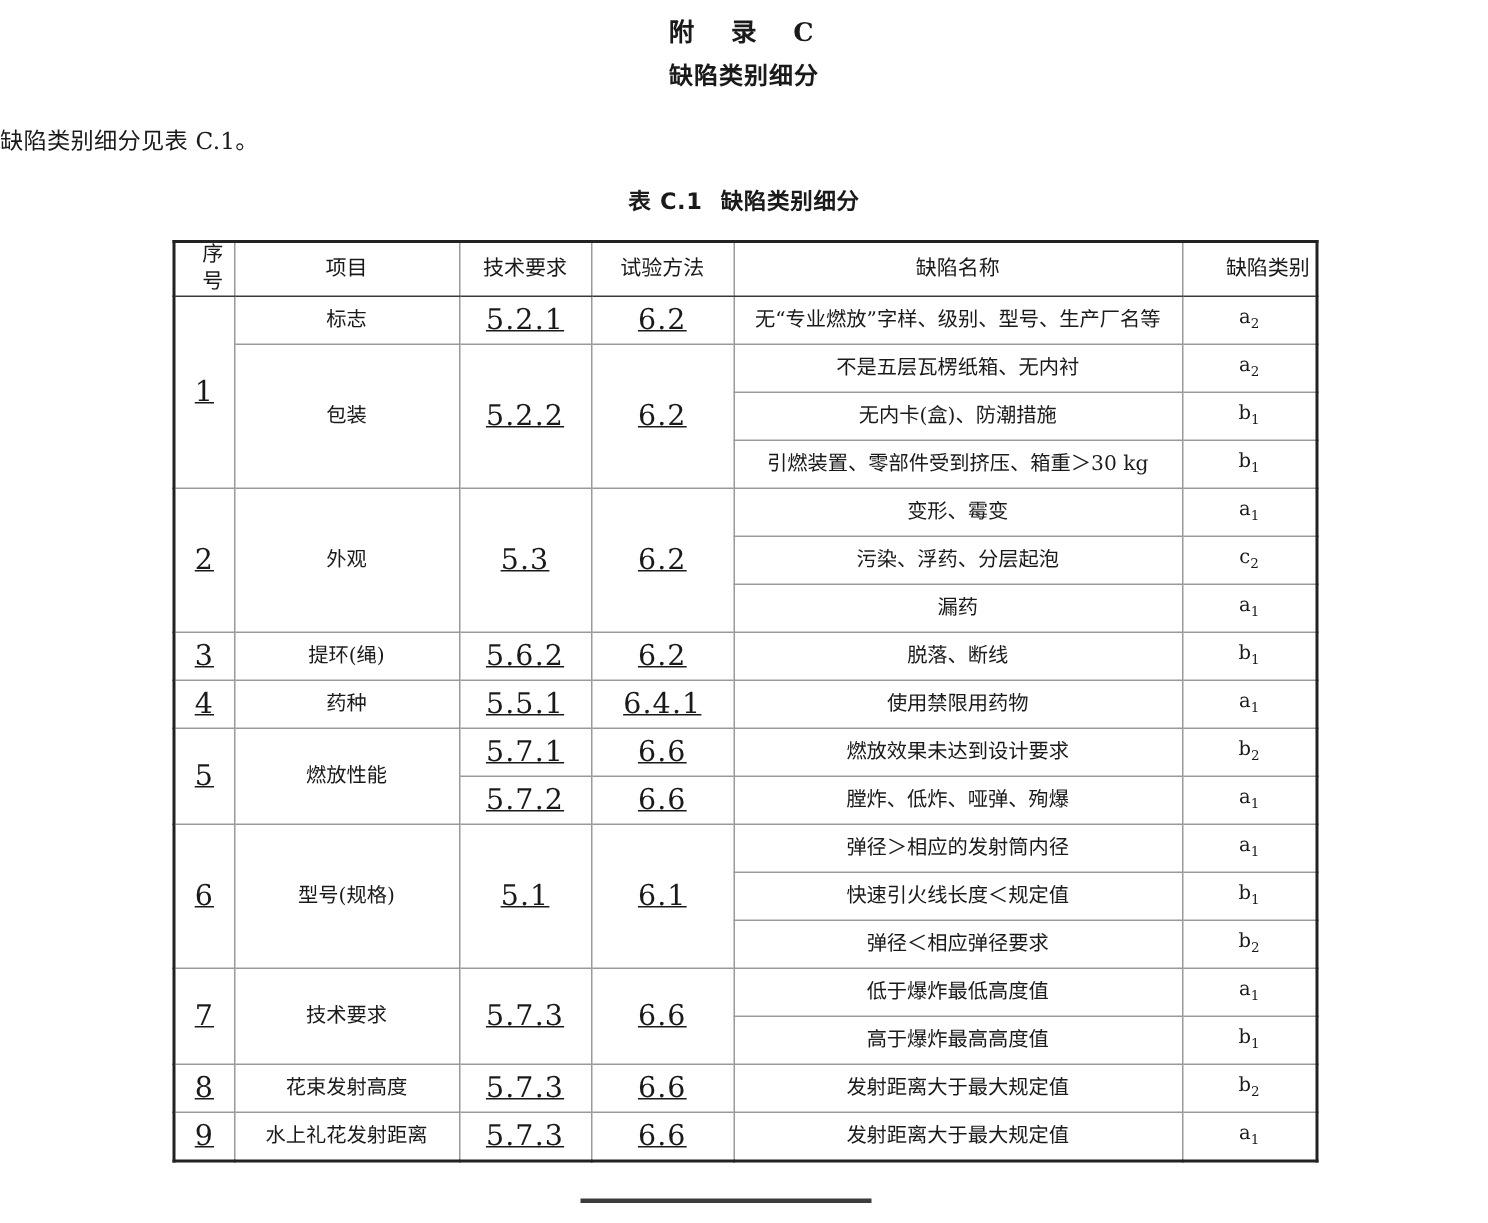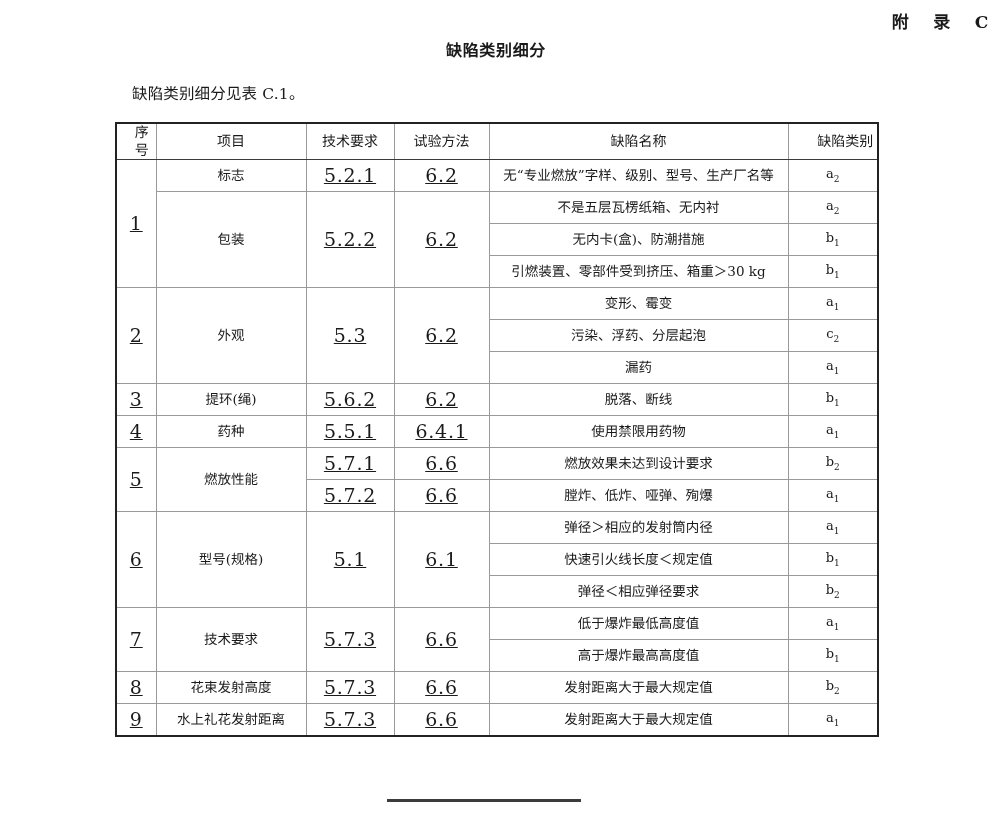--- a/index.html
+++ b/index.html
@@ -28,21 +28,20 @@
     text-align: center;
     padding-top: 8px;
   }
   .appendix-title {
     font-family: "DejaVu Serif", "Liberation Serif", serif;
     font-weight: bold;
     font-size: 17px;
     letter-spacing: 0.22em;
     line-height: 28px;
     margin: 0;
-    text-align: right;
   }
   .appendix-kind {
     font-family: "DejaVu Sans", "Liberation Sans", sans-serif;
     font-weight: bold;
     font-size: 16px;
     line-height: 29px;
     margin: 0;
     letter-spacing: 0.02em;
   }
   .appendix-subject {
@@ -52,21 +51,20 @@
     line-height: 29px;
     margin: 0;
     letter-spacing: 0.04em;
   }
 
   
   .intro {
     font-size: 15.5px;
     line-height: 22px;
     margin: 18px 0 0 0;
-    padding-left: 132px;
     letter-spacing: 0.01em;
   }
 
   
   .table-caption {
     font-family: "DejaVu Sans", "Liberation Sans", sans-serif;
     font-weight: bold;
     font-size: 15px;
     text-align: center;
     margin: 17px 0 0 0;
@@ -144,20 +142,23 @@
 
 <div class="page">
 
   <div class="heading-block">
     <p class="appendix-title">附　录　C</p>
     <p class="appendix-subject">缺陷类别细分</p>
   </div>
 
   <p class="intro">缺陷类别细分见表 C.1。</p>
 
+  <p class="table-caption">
+    <span>表 C.1</span><span class="cap-gap"></span><span>缺陷类别细分</span>
+  </p>
 
   <div class="table-wrap">
     <table class="defects">
       <colgroup>
         <col class="c-seq">
           <col class="c-item">
           <col class="c-tech">
         <col class="c-method">
           <col class="c-defect">
           <col class="c-class">

